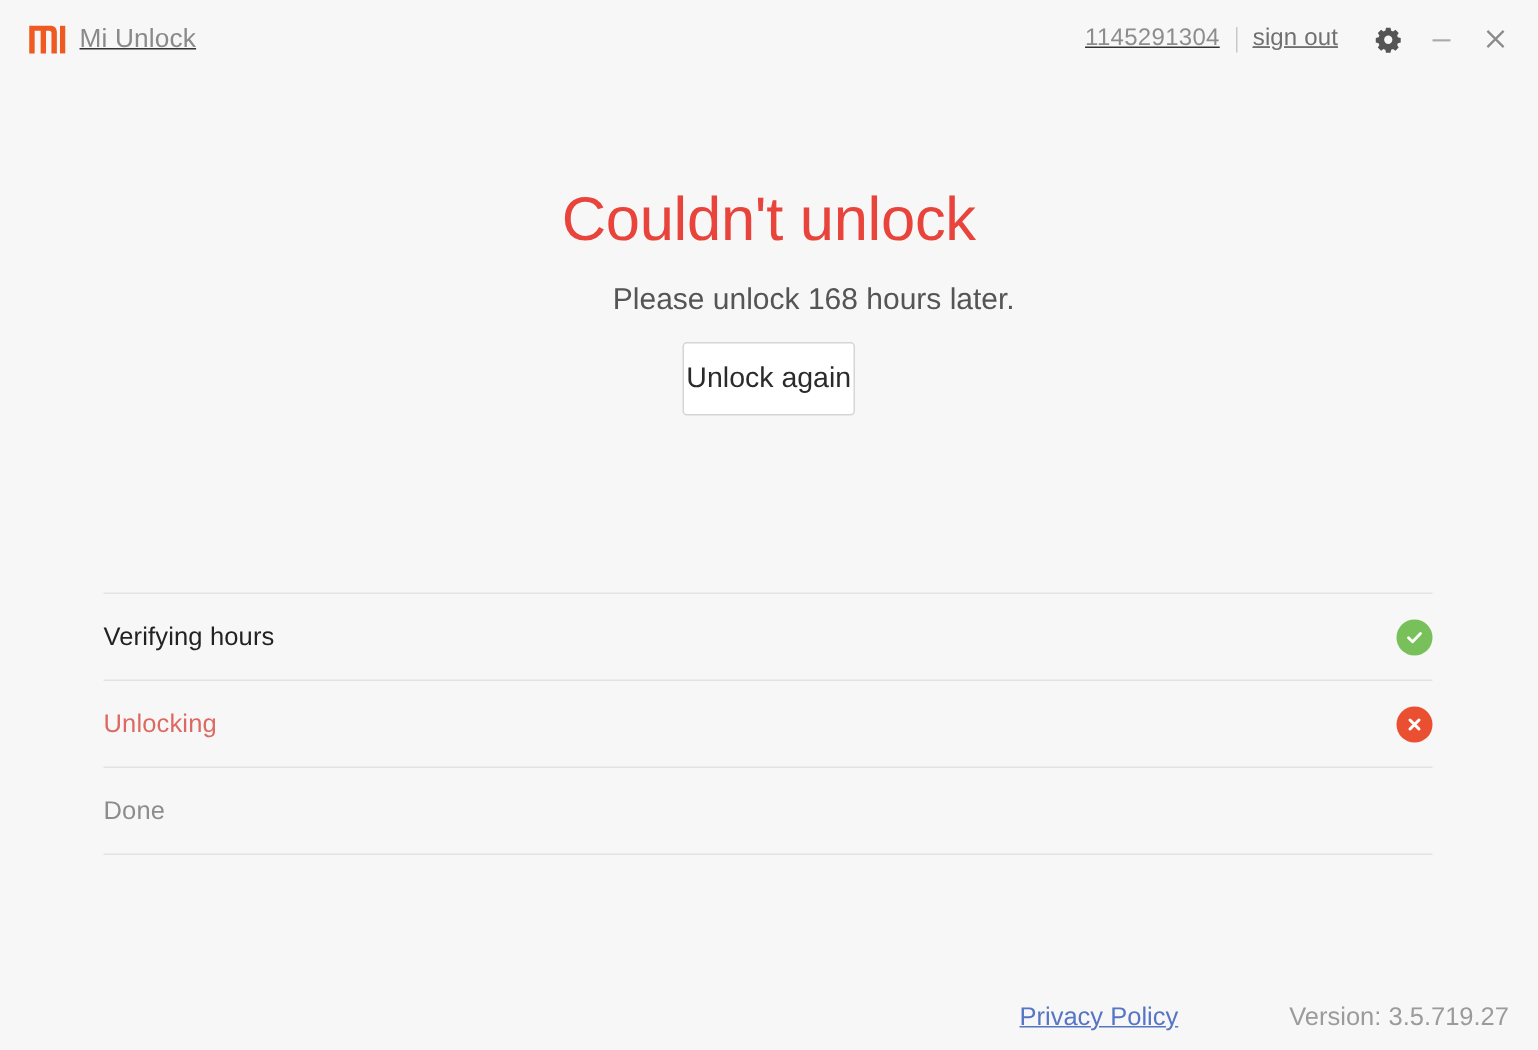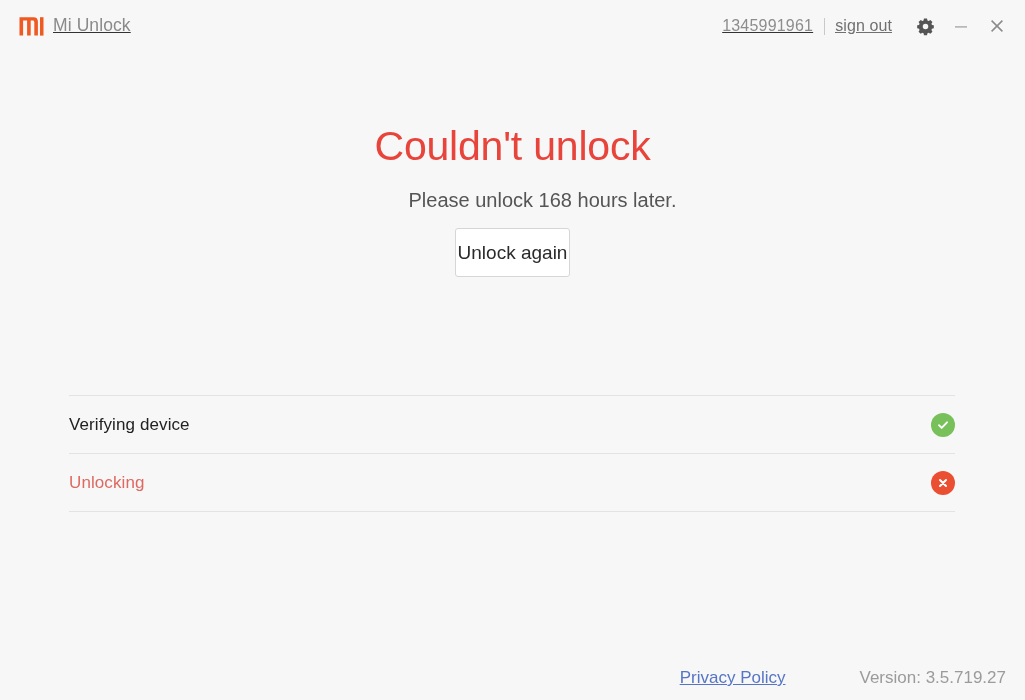--- a/index.html
+++ b/index.html
@@ -213,21 +213,21 @@
     <span>
       <svg class="mi-logo" viewBox="0 0 25 21" xmlns="http://www.w3.org/2000/svg">
         <path fill="#ef5a22" d="M0.5 1.2 h14.2 c2.6 0 4.2 1.6 4.2 4.2 v14.2 h-3.6 v-13.6 c0-0.9-0.6-1.5-1.5-1.5 h-2.1 v15.1 h-3.6 v-15.1 h-4 v15.1 h-3.6 z"></path>
         <rect fill="#ef5a22" x="21.0" y="1.2" width="3.5" height="18.4"></rect>
       </svg>
     </span>
     <span class="app-title">Mi Unlock</span>
   </div>
 
   <div class="titlebar-right">
-    <span class="account-id">1345991961</span>
+    <span class="account-id">1145291304</span>
     <span class="vert-sep"></span>
     <span class="sign-out">sign out</span>
 
     <div class="win-btns">
       <span class="win-btn">
         <svg width="19" height="19" viewBox="0 0 20 20" xmlns="http://www.w3.org/2000/svg">
           <path fill="#555555" d="M11.6 1.6h-3.2l-0.45 2.0a6.4 6.4 0 0 0-1.28 0.53l-1.73-1.1 -2.26 2.26 1.1 1.73a6.4 6.4 0 0 0-0.53 1.28l-2.0 0.45v3.2l2.0 0.45c0.13 0.45 0.31 0.88 0.53 1.28l-1.1 1.73 2.26 2.26 1.73-1.1c0.4 0.22 0.83 0.4 1.28 0.53l0.45 2.0h3.2l0.45-2.0c0.45-0.13 0.88-0.31 1.28-0.53l1.73 1.1 2.26-2.26 -1.1-1.73c0.22-0.4 0.4-0.83 0.53-1.28l2.0-0.45v-3.2l-2.0-0.45a6.4 6.4 0 0 0-0.53-1.28l1.1-1.73 -2.26-2.26 -1.73 1.1a6.4 6.4 0 0 0-1.28-0.53z M10 7.1a2.9 2.9 0 1 1 0 5.8 2.9 2.9 0 0 1 0-5.8z"></path>
         </svg>
       </span>
       <span class="win-btn">
@@ -247,40 +247,44 @@
 <div class="headline">Couldn't unlock</div>
 <div class="subline">Please unlock 168 hours later.</div>
 
 <div class="retry-wrap">
   <button class="retry-btn">Unlock again</button>
 </div>
 
 <div class="steps">
 
   <div class="step-row state-done">
-    <span class="step-label">Verifying device</span>
+    <span class="step-label">Verifying hours</span>
     <span class="step-status">
       <span class="status-circle ok">
         <svg width="14" height="14" viewBox="0 0 14 14" xmlns="http://www.w3.org/2000/svg">
           <path d="M3 7.2 L5.7 9.9 L11 4.3" stroke="#ffffff" stroke-width="1.9" fill="none" stroke-linecap="round" stroke-linejoin="round"></path>
         </svg>
       </span>
     </span>
   </div>
 
   <div class="step-row state-error">
     <span class="step-label">Unlocking</span>
     <span class="step-status">
       <span class="status-circle err">
         <svg width="12" height="12" viewBox="0 0 12 12" xmlns="http://www.w3.org/2000/svg">
           <path d="M3 3 L9 9 M9 3 L3 9" stroke="#ffffff" stroke-width="2" fill="none" stroke-linecap="round"></path>
         </svg>
       </span>
     </span>
   </div>
 
+  <div class="step-row state-pending">
+    <span class="step-label">Done</span>
+    <span class="step-status"></span>
+  </div>
 
 </div>
 
 <div class="footer">
   <span class="privacy-link">Privacy Policy</span>
   <span class="version-text">Version: 3.5.719.27</span>
 </div>
 
 </body></html>

